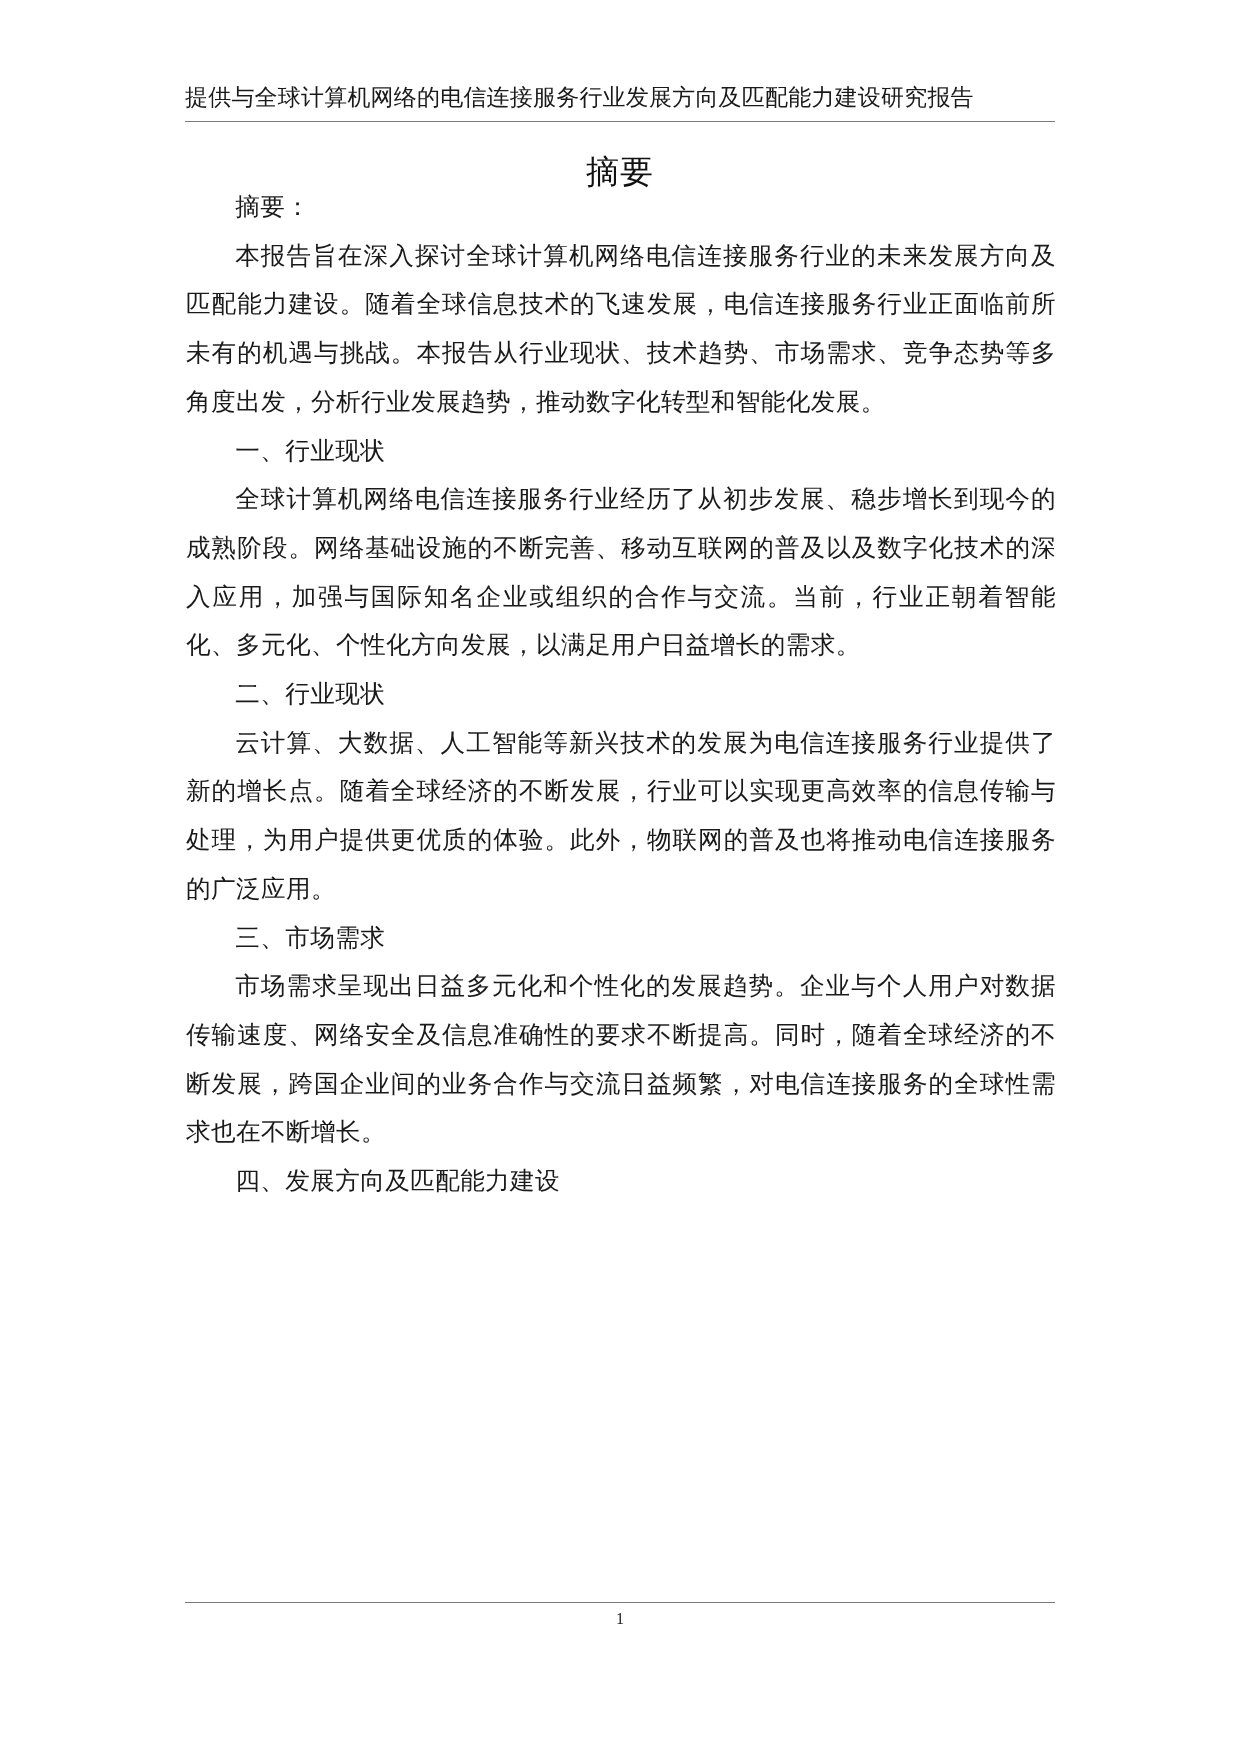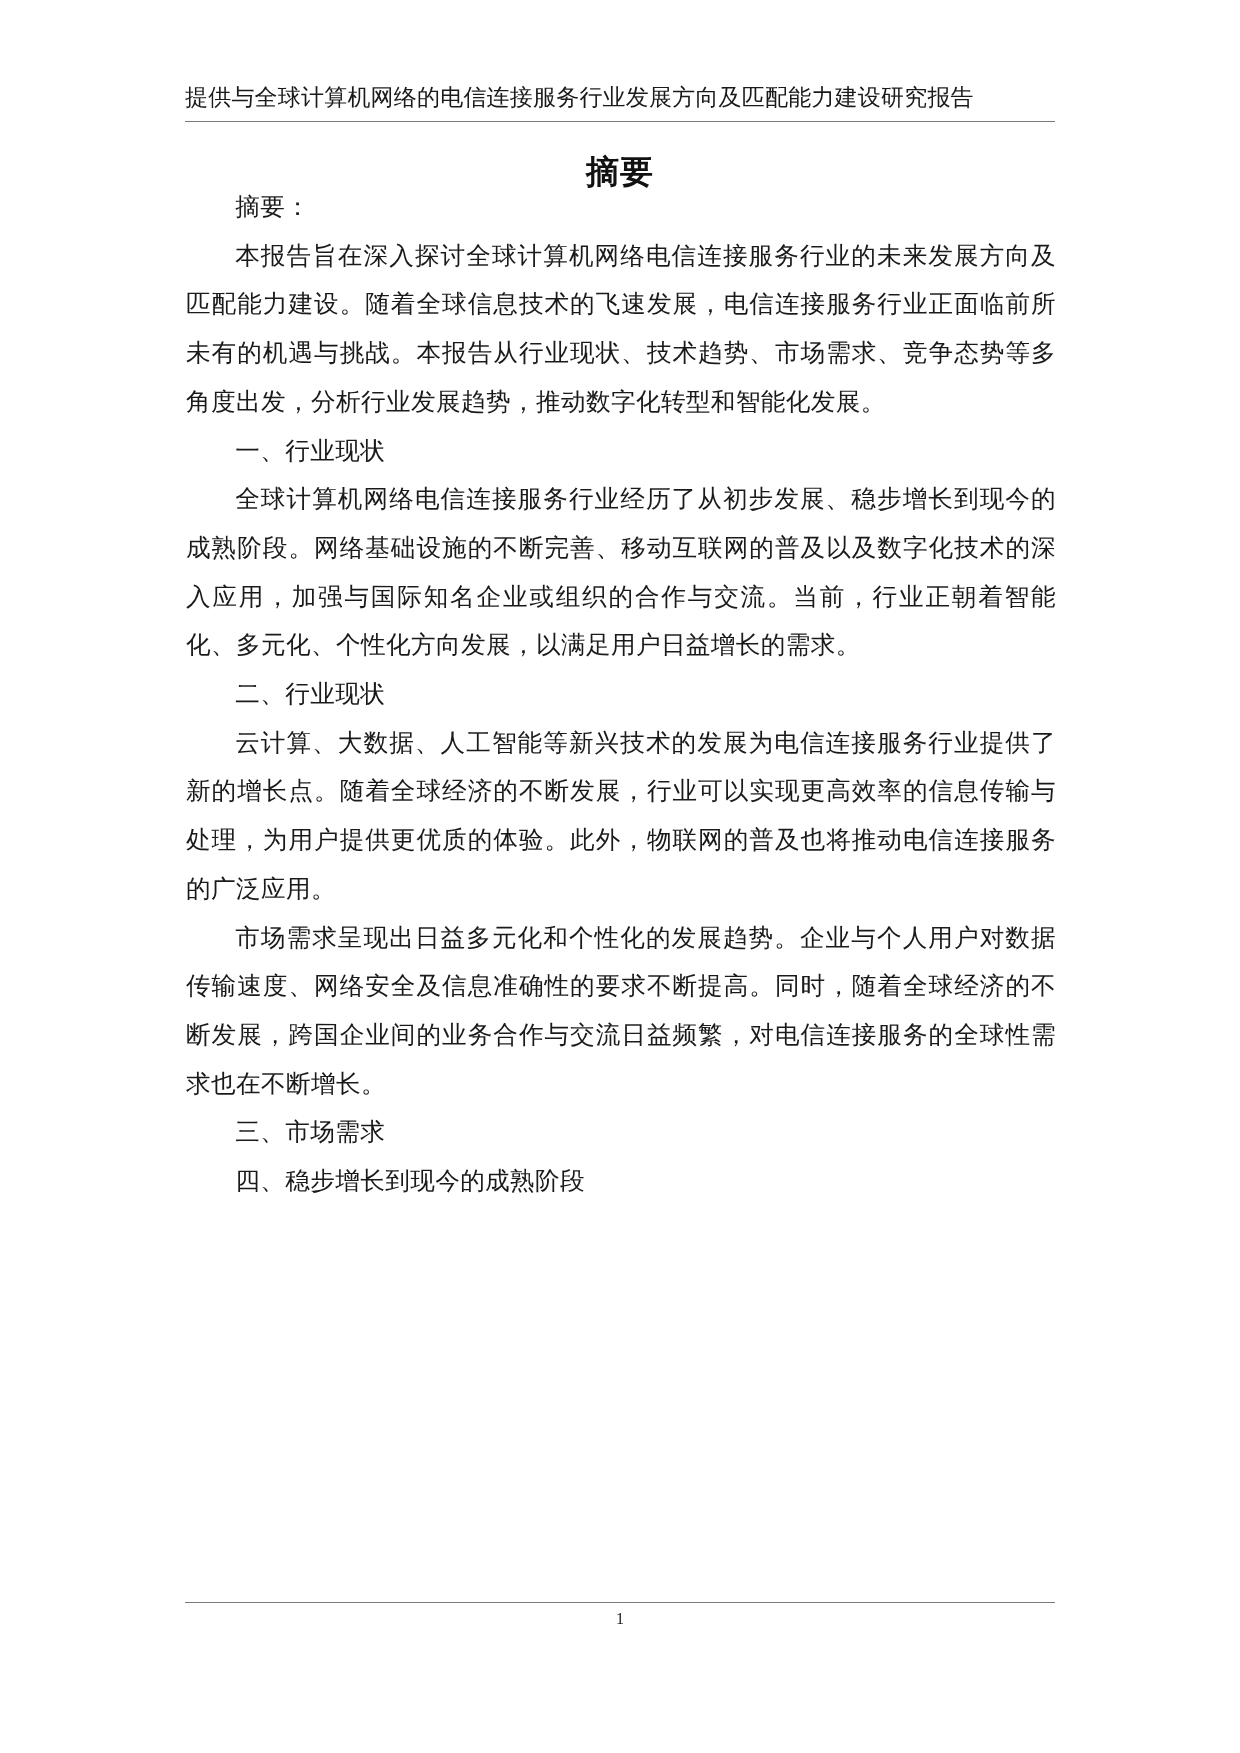--- a/index.html
+++ b/index.html
@@ -5,21 +5,21 @@
   html, body { margin: 0; padding: 0; background: #ffffff; }
   body { width: 1240px; height: 1753px; position: relative; overflow: hidden;
          font-family: "DejaVu Serif", "Liberation Serif", serif; color: #1a1a1a; }
   .page { position: absolute; left: 0; top: 0; width: 1240px; height: 1753px; }
   .header { position: absolute; left: 185px; right: 185px; top: 82px; height: 40px;
             font-family: "DejaVu Sans", "Liberation Sans", sans-serif;
             font-size: 23px; letter-spacing: 0.2px; color: #1a1a1a; }
   .header-rule { position: absolute; left: 185px; width: 870px; top: 121px; height: 0;
                  border-top: 1.5px solid #7a7a7a; }
   .title { position: absolute; left: 0; right: 0; top: 150px; text-align: center;
-           font-family: "DejaVu Sans", "Liberation Sans", sans-serif; font-weight: bold;
+           font-family: "DejaVu Sans", "Liberation Sans", sans-serif; font-weight: normal;
            font-size: 33px; letter-spacing: 1px; color: #111; }
   .body { position: absolute; left: 186px; width: 870px; top: 183px; }
   .para { font-size: 24.6px; line-height: 48.7px; margin: 0; text-align: justify;
           text-justify: inter-character; text-indent: 2em; letter-spacing: 0.4px; }
   .footer-rule { position: absolute; left: 185px; width: 870px; top: 1602px; height: 0;
                  border-top: 1.5px solid #7a7a7a; }
   .page-num { position: absolute; left: 0; right: 0; top: 1610px; text-align: center;
               font-family: "Liberation Serif", serif; font-size: 16px; color: #222; }
 </style>
 </head>
@@ -31,20 +31,20 @@
 
   <div class="title">摘要</div>
 
   <div class="body">
     <p class="para" style="margin-top:0;">摘要：</p>
     <p class="para">本报告旨在深入探讨全球计算机网络电信连接服务行业的未来发展方向及匹配能力建设。随着全球信息技术的飞速发展，电信连接服务行业正面临前所未有的机遇与挑战。本报告从行业现状、技术趋势、市场需求、竞争态势等多角度出发，分析行业发展趋势，推动数字化转型和智能化发展。</p>
     <p class="para">一、行业现状</p>
     <p class="para">全球计算机网络电信连接服务行业经历了从初步发展、稳步增长到现今的成熟阶段。网络基础设施的不断完善、移动互联网的普及以及数字化技术的深入应用，加强与国际知名企业或组织的合作与交流。当前，行业正朝着智能化、多元化、个性化方向发展，以满足用户日益增长的需求。</p>
     <p class="para">二、行业现状</p>
     <p class="para">云计算、大数据、人工智能等新兴技术的发展为电信连接服务行业提供了新的增长点。随着全球经济的不断发展，行业可以实现更高效率的信息传输与处理，为用户提供更优质的体验。此外，物联网的普及也将推动电信连接服务的广泛应用。</p>
+    <p class="para">三、市场需求</p>
     <p class="para">市场需求呈现出日益多元化和个性化的发展趋势。企业与个人用户对数据传输速度、网络安全及信息准确性的要求不断提高。同时，随着全球经济的不断发展，跨国企业间的业务合作与交流日益频繁，对电信连接服务的全球性需求也在不断增长。</p>
-    <p class="para">三、市场需求</p>
-    <p class="para">四、稳步增长到现今的成熟阶段</p>
+    <p class="para">四、发展方向及匹配能力建设</p>
   </div>
 
   <div class="footer-rule"></div>
   <div class="page-num">1</div>
 </div>
 
 </body></html>

